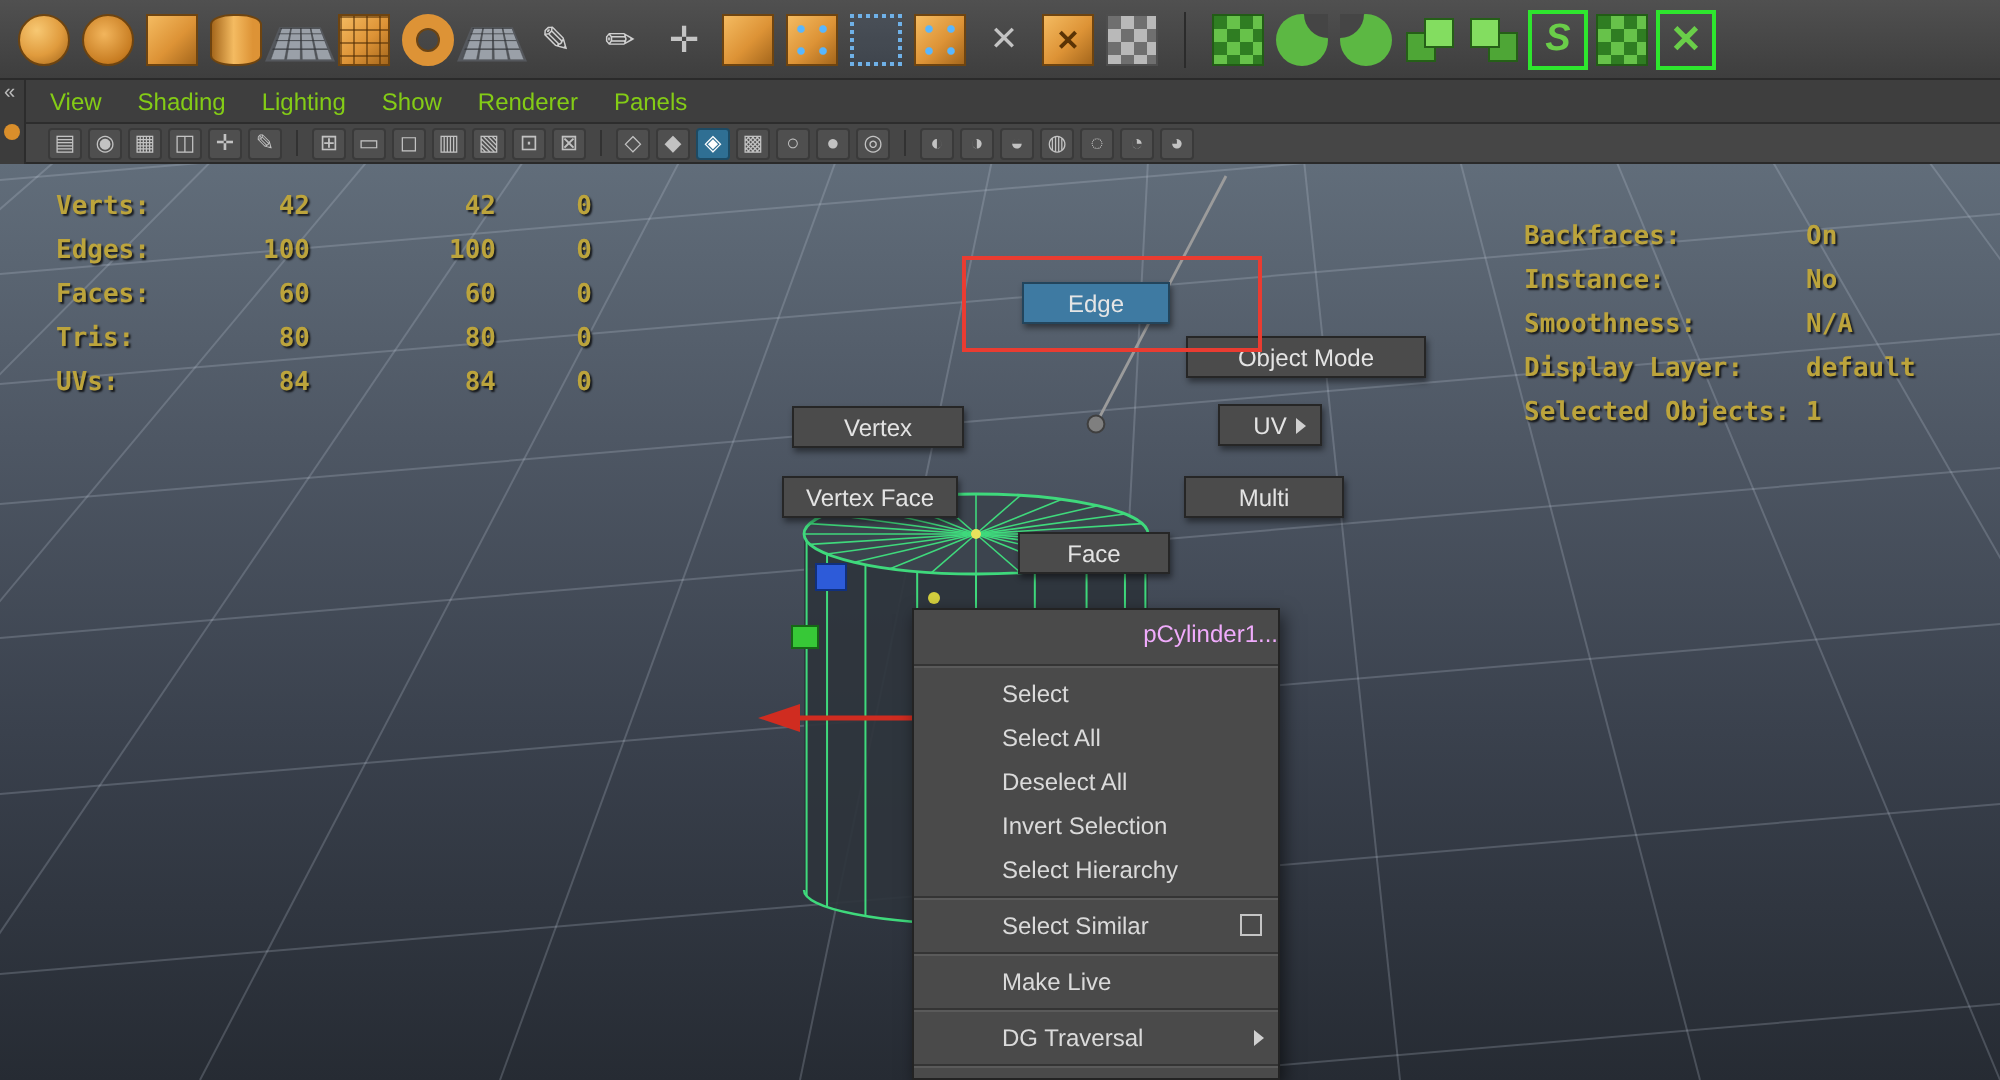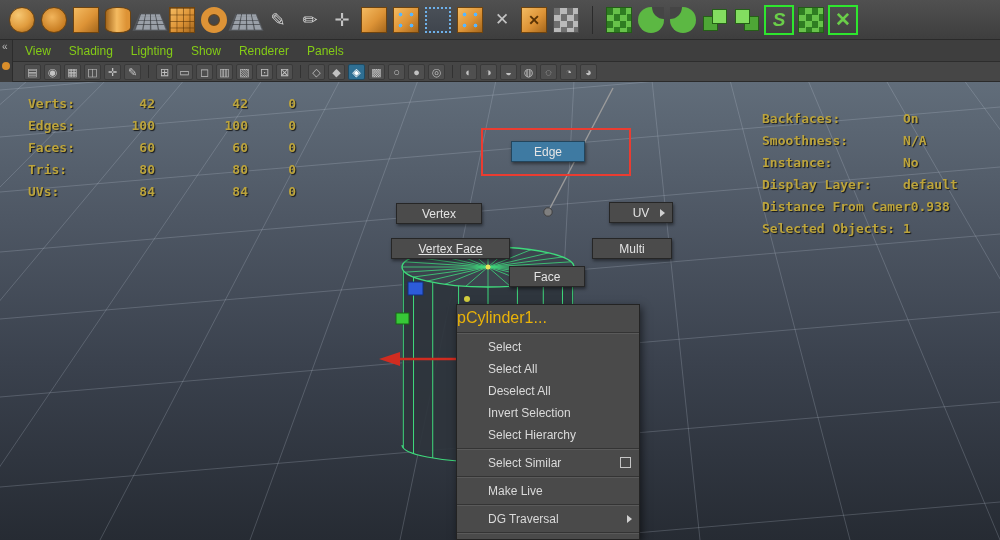--- a/index.html
+++ b/index.html
@@ -80,36 +80,36 @@
   .hudR .row{height:22px;position:relative;width:235px;line-height:22px;}
   .hudR .lab{position:absolute;left:0;}
   .hudR .val{position:absolute;left:141px;}
   .hudR .row.inline .lab,.hudR .row.inline .val{position:static;}
 
   
   .mm{position:absolute;height:21px;background:#4b4b4b;border:1px solid #262626;
       box-shadow:1px 2px 3px rgba(0,0,0,.45);color:#e3e3e3;font-size:12px;
       display:flex;align-items:center;justify-content:center;z-index:6;box-sizing:border-box;}
   .mm-vertex{left:396px;top:121px;width:86px;}
-  .mm-vertexface{left:391px;top:156px;width:119px;text-decoration:underline;}
+  .mm-vertexface{left:391px;top:156px;width:88px;}
   .mm-face{left:509px;top:184px;width:76px;}
   .mm-edge{left:511px;top:59px;width:74px;background:#3e7aa2;color:#e5e5e5;border-color:#23455c;}
   .mm-objectmode{left:593px;top:86px;width:120px;}
-  .mm-uv{left:609px;top:120px;width:64px;text-align:right;}
+  .mm-uv{left:609px;top:120px;width:52px;text-align:right;}
   .mm-multi{left:592px;top:156px;width:80px;}
   .tri{width:0;height:0;border-left:5px solid #d0d0d0;border-top:4px solid transparent;border-bottom:4px solid transparent;
        position:absolute;right:7px;top:50%;transform:translateY(-50%);}
   .redbox{position:absolute;left:481px;top:46px;width:146px;height:44px;border:2px solid #ea3c31;z-index:8;}
 
   
   .cmenu{position:absolute;left:456px;top:222px;width:184px;height:236px;background:#4a4a4a;
          border:1px solid #232323;box-shadow:2px 3px 8px rgba(0,0,0,.55);z-index:9;overflow:hidden;box-sizing:border-box;}
-  .ctitle{height:25px;line-height:25px;text-align:left;color:#eab308;font-size:16px;}
+  .ctitle{height:25px;line-height:25px;text-align:right;color:#f0abfc;font-size:12px;}
   .csep{height:1px;background:#343434;border-bottom:1px solid #5a5a5a;margin:2px 0;}
-  .citem{height:22px;line-height:22px;padding-left:31px;color:#dadada;font-size:12px;position:relative;}
+  .citem{height:22px;line-height:22px;padding-left:44px;color:#dadada;font-size:12px;position:relative;}
   .optbox{position:absolute;right:8px;top:5px;width:11px;height:11px;border:1px solid #c5c5c5;box-sizing:border-box;}
 </style>
 </head>
 <body>
 
 <div id="app">
 
   <div class="shelf">
     <div class="shelf-ico i-sphere"></div>
     <div class="shelf-ico i-sphere2"></div>
@@ -301,41 +301,39 @@
         <span class="c3">0</span>
       </div>
     </div>
 
     <div class="hud hudR">
       <div class="row">
         <span class="lab">Backfaces:</span>
         <span class="val">On</span>
       </div>
       <div class="row">
+        <span class="lab">Instance:</span>
+        <span class="val">No</span>
+      </div>
+      <div class="row">
         <span class="lab">Smoothness:</span>
         <span class="val">N/A</span>
       </div>
       <div class="row">
-        <span class="lab">Instance:</span>
-        <span class="val">No</span>
-      </div>
-      <div class="row">
         <span class="lab">Display Layer:</span>
         <span class="val">default</span>
       </div>
-      <div class="row inline">
-        <span class="lab">Distance From Camer</span><span class="val">0.938</span>
-      </div>
       <div class="row">
         <span class="lab">Selected Objects:</span>
         <span class="val">1</span>
       </div>
     </div>
 
     <div class="mm mm-edge">Edge</div>
+    <div class="mm mm-objectmode">Object Mode</div>
     <div class="mm mm-uv">
       <span>UV</span>
       <span class="tri"></span>
     </div>
     <div class="mm mm-multi">Multi</div>
     <div class="mm mm-vertex">Vertex</div>
     <div class="mm mm-vertexface">Vertex Face</div>
     <div class="mm mm-face">Face</div>
 
     <div class="redbox"></div>

